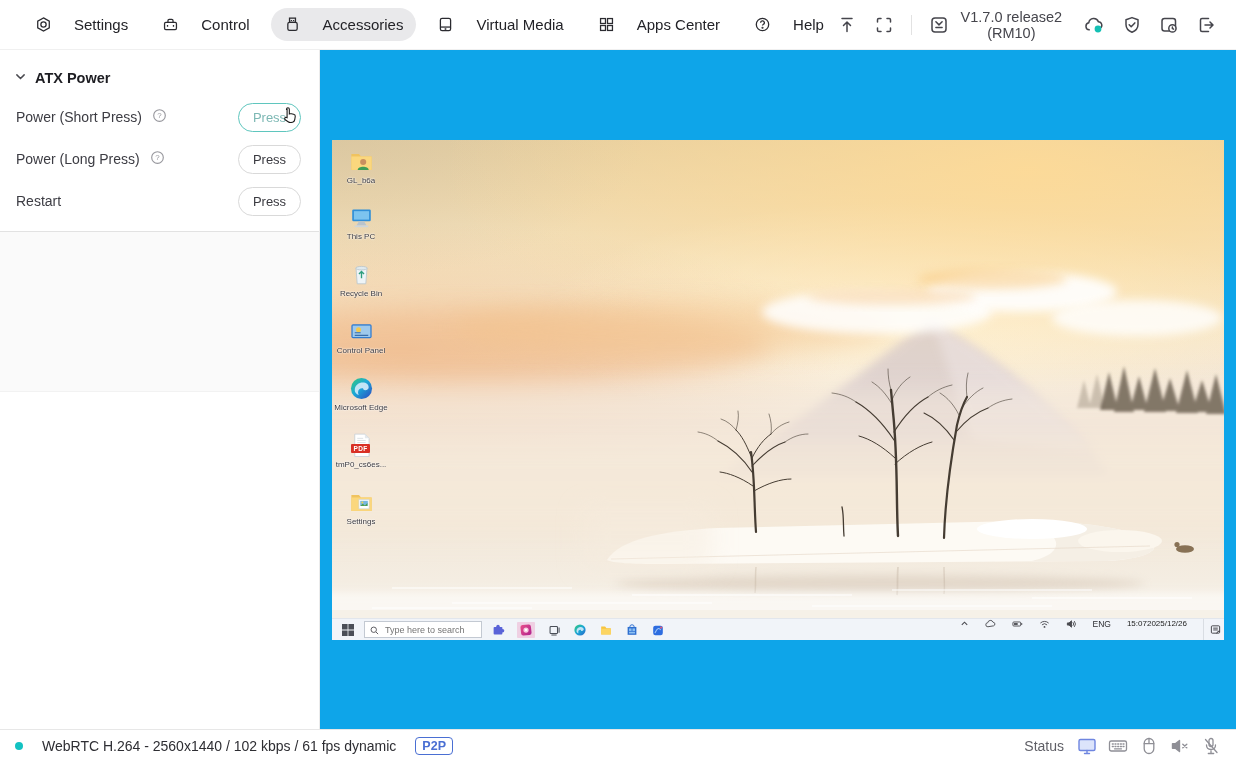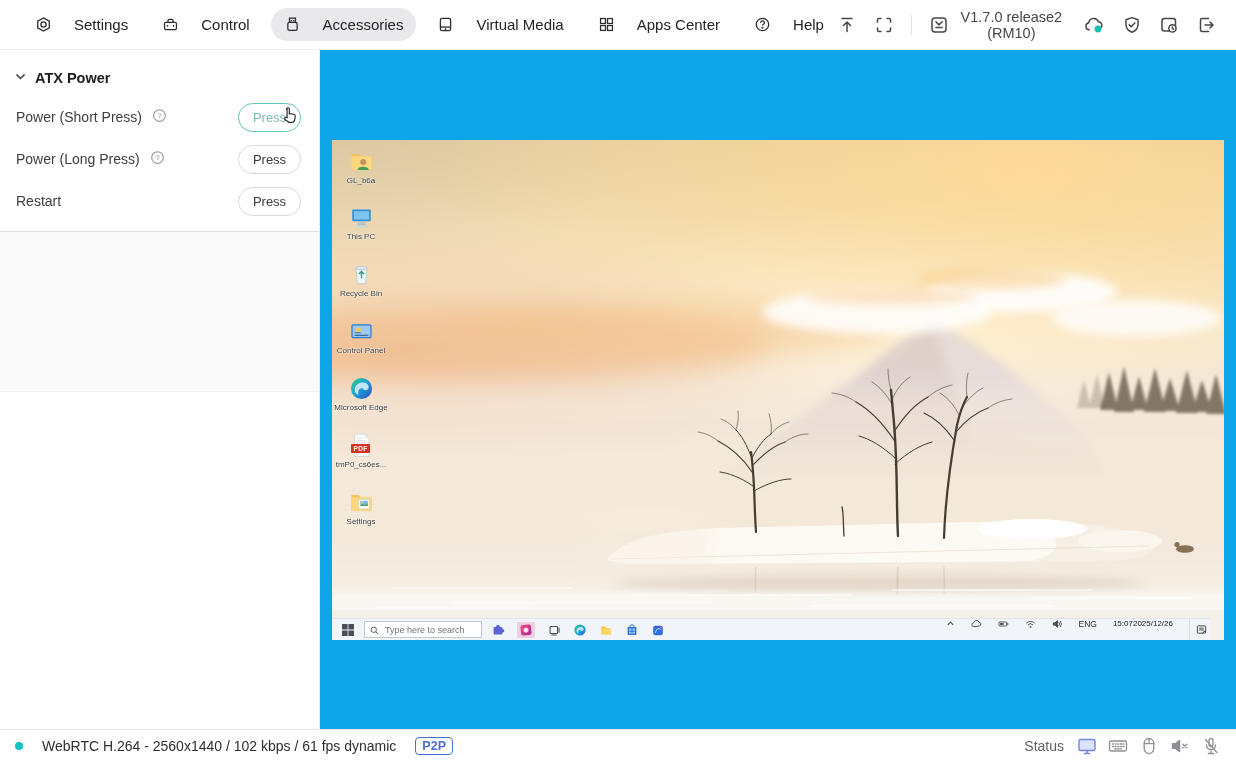--- a/index.html
+++ b/index.html
@@ -54,21 +54,21 @@
   .dicon { position:absolute; left:5px; width:48px; display:flex; flex-direction:column;
            align-items:center; gap:1px; cursor:pointer; }
   .dicon svg { width:27px; height:27px; display:block; }
   .dlabel { font-size:8px; color:#3c3b42; text-shadow:0 0 2px #fff,0 0 2px #fff;
             white-space:nowrap; max-width:54px; overflow:hidden; }
   .pdf-wrap { position:relative; }
   .pdf-band { position:absolute; left:3px; top:12px; background:#d93025; color:#fff; font-size:6.5px;
               font-weight:700; padding:1px 3px; border-radius:1px; letter-spacing:.3px; }
 
   
-  .taskbar { position:absolute; left:0; right:14px; bottom:0; height:22px; background:#f1f4f9;
+  .taskbar { position:absolute; left:0; right:0; bottom:0; height:22px; background:#f1f4f9;
              border-top:1px solid #e2e6ec; display:flex; align-items:center; }
   .start { width:32px; display:flex; justify-content:center; cursor:pointer; }
   .tb-search { display:flex; align-items:center; gap:4px; background:#fff; border:1px solid #c3c9d2;
                height:17px; width:118px; padding:0 5px; }
   .tb-search input { border:none; outline:none; font-size:9px; width:100%; color:#444;
                      background:transparent; font-family:"Liberation Sans", sans-serif; }
   .tb-icons { display:flex; align-items:center; gap:12px; margin-left:9px; }
   .tb-icons > span { display:flex; cursor:pointer; }
   .photos-hl { background:rgba(231,84,150,.22); padding:1px 2px; border-radius:1px; }
   .tray { margin-left:auto; display:flex; align-items:flex-start; gap:16px; padding-right:3px; }

